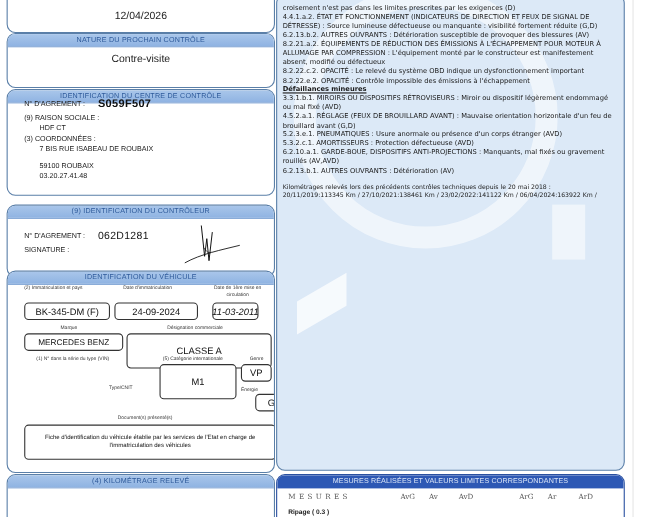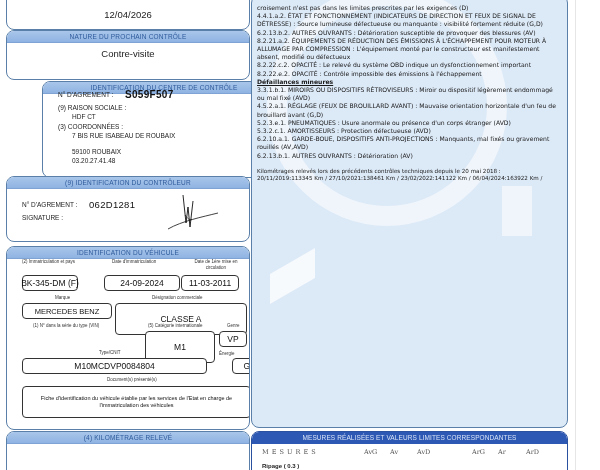--- a/index.html
+++ b/index.html
@@ -9,22 +9,22 @@
   
   .left { position: absolute; left: 6px; top: 0; width: 244px; height: 470px; }
   .panel { position: absolute; left: 0; width: 244px; border: 1.2px solid #5a7fa8; border-radius: 8px; background: #fff; overflow: hidden; }
   .panel-head { height: 12px; background: linear-gradient(#a9c6ea, #8fb3e2); color: #2e5a9a; font-size: 6.5px; text-align: center; line-height: 12px; letter-spacing: 0.2px; border-bottom: 1px solid #7ea3d4; white-space: nowrap; }
   .center-val { text-align: center; font-size: 9.5px; color: #222; }
 
   .p-date { top: -10px; height: 40px; }
   .p-date .center-val { position: absolute; top: 18px; width: 100%; }
   .p-nature { top: 30px; height: 50px; }
   .p-nature .center-val { margin-top: 5px; }
-  .p-centre { top: 81px; height: 97px; margin-left: 36px; }
-  .p-controleur { top: 176px; height: 66px; }
+  .p-centre { top: 81px; height: 97px; }
+  .p-controleur { top: 186px; height: 66px; }
   .p-vehicule { top: 246px; height: 184px; }
   .p-km { top: 431px; height: 50px; }
   .p-km .center-val { margin-top: 3px; font-size: 9px; }
 
   .small-label { font-size: 6.5px; color: #222; }
   .line { position: absolute; white-space: nowrap; }
   .bold-code { font-size: 10px; font-weight: bold; color: #111; letter-spacing: 0.3px; }
   .code { font-size: 9.5px; color: #111; letter-spacing: 0.3px; }
 
   .field-cap { position: absolute; font-size: 4.5px; color: #333; text-align: center; white-space: nowrap; }
@@ -88,38 +88,37 @@
       <path d="M23 22 C26 26, 28 28, 30 26" fill="none" stroke="#111" stroke-width="0.7"></path>
     </svg>
   </div>
 
   <div class="panel p-vehicule">
     <div class="panel-head">IDENTIFICATION DU VÉHICULE</div>
 
     <div class="field-cap" style="left:15px; top:12px;">(2) Immatriculation et pays</div>
     <div class="field-cap" style="left:105px; top:12px;">Date d'immatriculation</div>
     <div class="field-cap" style="left:178px; top:12px; width:62px; white-space:normal; line-height:5.5px;">Date de 1ère mise en circulation</div>
-    <div class="box" style="left:15px; top:28px; width:56px; height:16px;">BK-345-DM (F)</div>
+    <div class="box" style="left:15px; top:28px; width:78px; height:16px;">BK-345-DM (F)</div>
     <div class="box" style="left:97px; top:28px; width:76px; height:16px;">24-09-2024</div>
-    <div class="box" style="left:174px; top:28px; width:58px; height:16px;">11-03-2011</div>
+    <div class="box" style="left:186px; top:28px; width:42px; height:16px;font-style:italic;">11-03-2011</div>
 
     <div class="field-cap" style="left:48px; top:48px;">Marque</div>
     <div class="field-cap" style="left:145px; top:48px;">Désignation commerciale</div>
     <div class="box" style="left:15px; top:56px; width:90px; height:16px; font-size:7.5px;">MERCEDES BENZ</div>
     <div class="box" style="left:108px; top:56px; width:132px; height:32px;text-align:center;">CLASSE A</div>
 
     <div class="field-cap" style="left:26px; top:76px;">(1) N° dans la série du type (VIN)</div>
     <div class="field-cap" style="left:141px; top:76px;">(5) Catégorie internationale</div>
     <div class="field-cap" style="left:220px; top:76px;">Genre</div>
     <div class="box" style="left:138px; top:84px; width:70px; height:32px;">M1</div>
     <div class="box" style="left:212px; top:84px; width:28px; height:16px;">VP</div>
 
     <div class="field-cap" style="left:92px; top:103px;">Type/CNIT</div>
     <div class="field-cap" style="left:212px; top:104px;">Énergie</div>
-    <div class="box" style="left:15px; top:111px; width:185px; height:16px;">M10MCDVP0084804</div>
     <div class="box" style="left:204px; top:111px; width:36px; height:16px;margin-left:21px;">GO</div>
 
     <div class="field-cap" style="left:100px; top:130px;">Document(s) présenté(s)</div>
     <div class="box doc" style="left:15px; top:139px; width:229px; height:32px;">Fiche d'identification du véhicule établie par les services de l'Etat en charge de l'immatriculation des véhicules</div>
   </div>
 
   <div class="panel p-km">
     <div class="panel-head">(4) KILOMÉTRAGE RELEVÉ</div>
   </div>
 </div>

